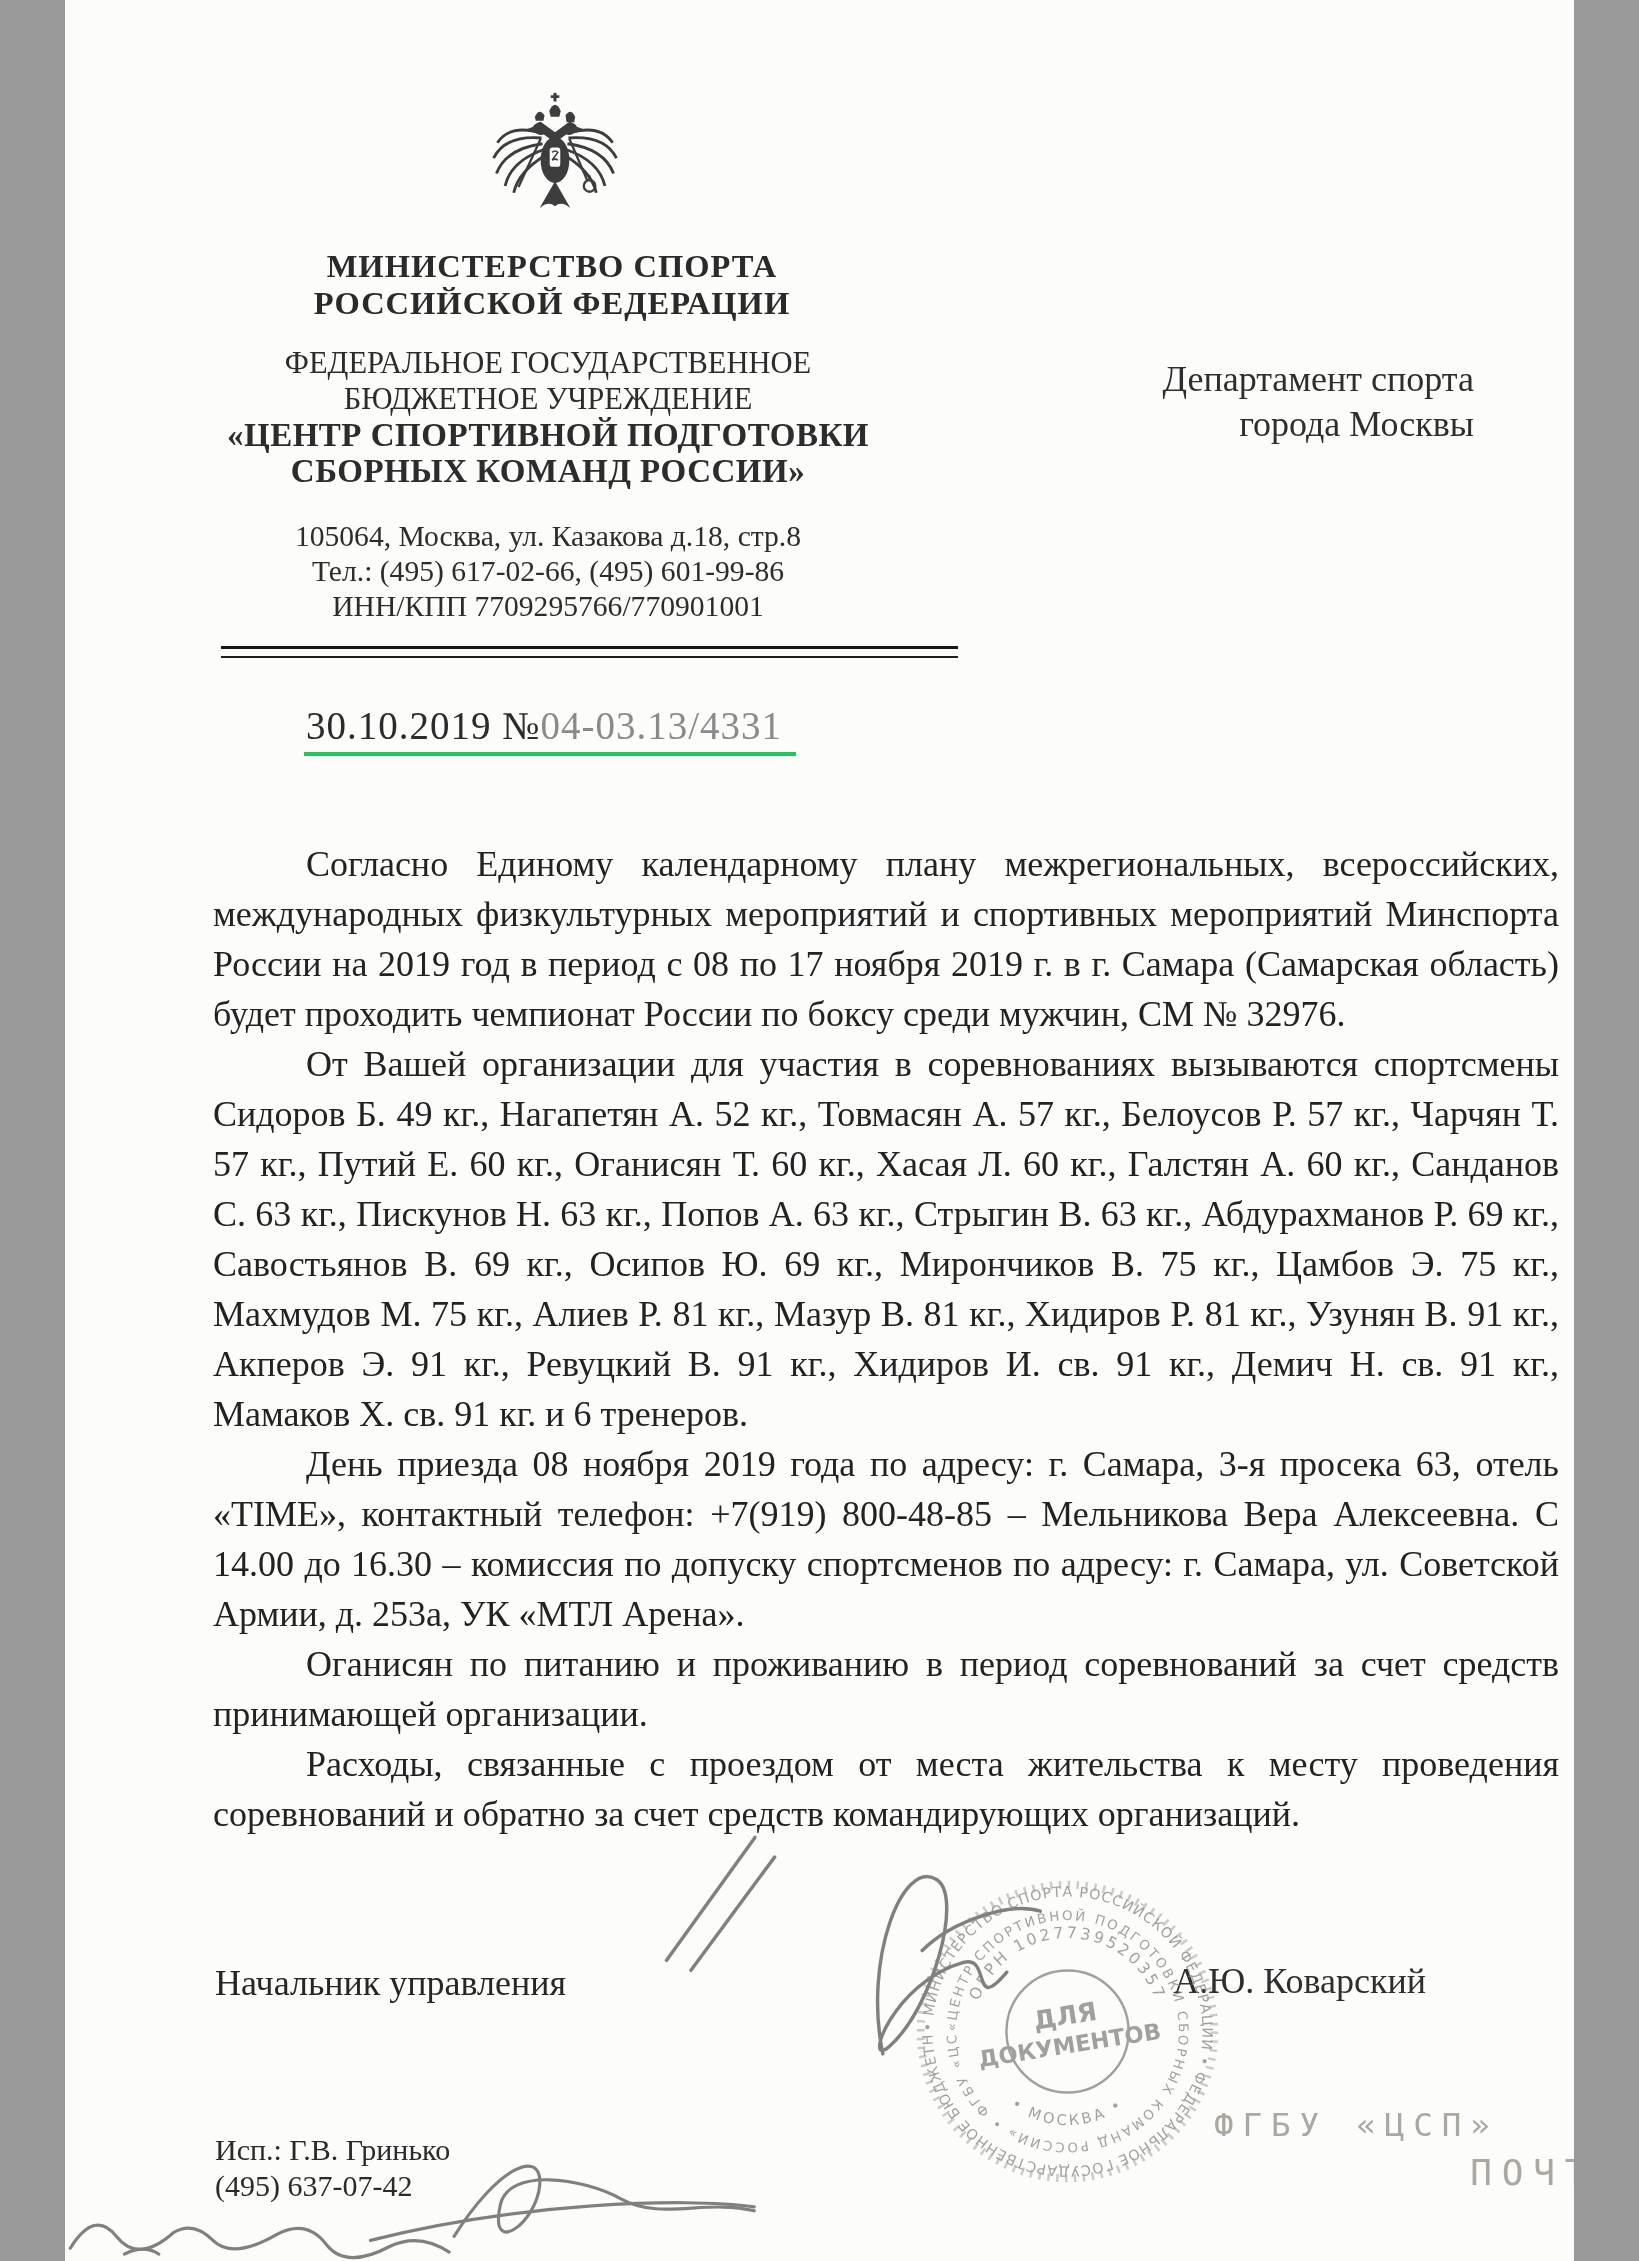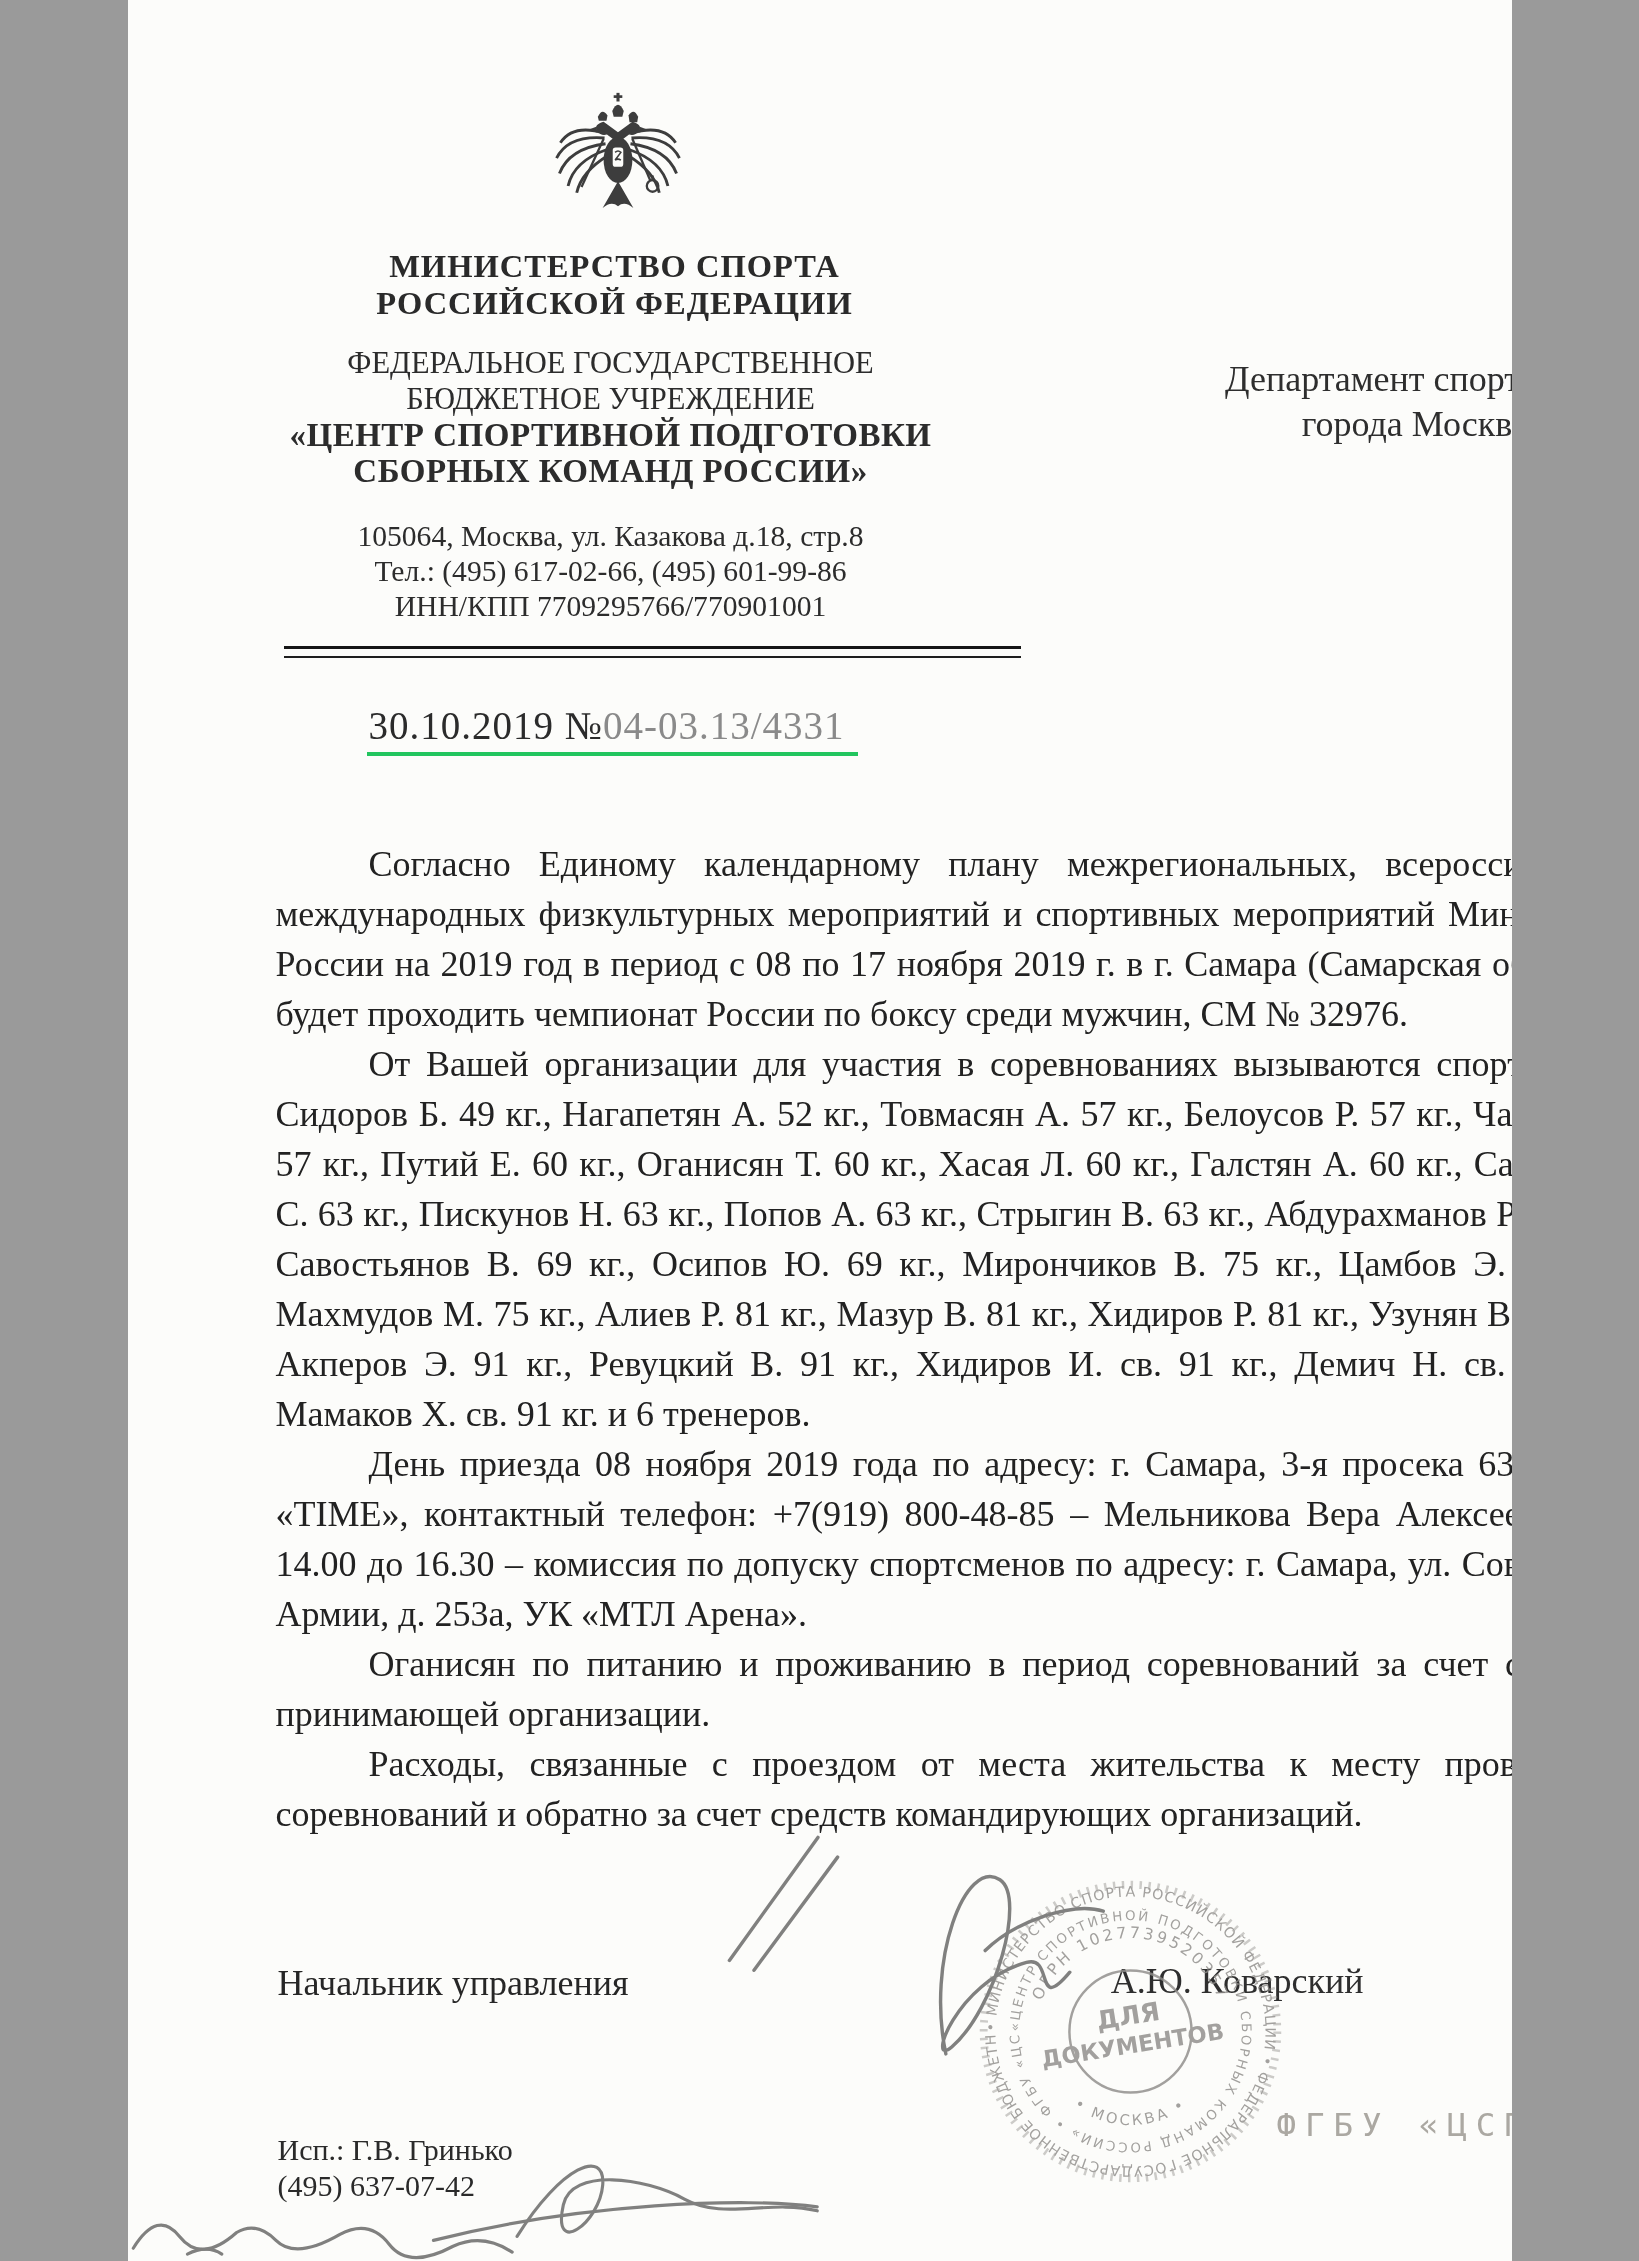--- a/index.html
+++ b/index.html
@@ -1,17 +1,17 @@
 <!DOCTYPE html>
 <html><head>
 <meta charset="utf-8">
 <style>
   html,body{margin:0;padding:0;background:#9a9a9a;}
   .page{
-    position:relative;width:1384px;height:2262px;margin:0 auto;
+    position:relative;width:1509px;height:2262px;margin:0 auto;
     background:#fcfcfa;overflow:hidden;
     font-family:"Liberation Serif","DejaVu Serif",serif;color:#242424;
   }
   .abs{position:absolute;}
   .center{text-align:center;}
 
   
   .emblem{left:418px;top:89px;width:144px;height:169px;}
   .ministry{left:156px;top:248px;width:662px;line-height:37px;
     font-size:32.5px;font-weight:bold;letter-spacing:1px;color:#2a2a2a;}

